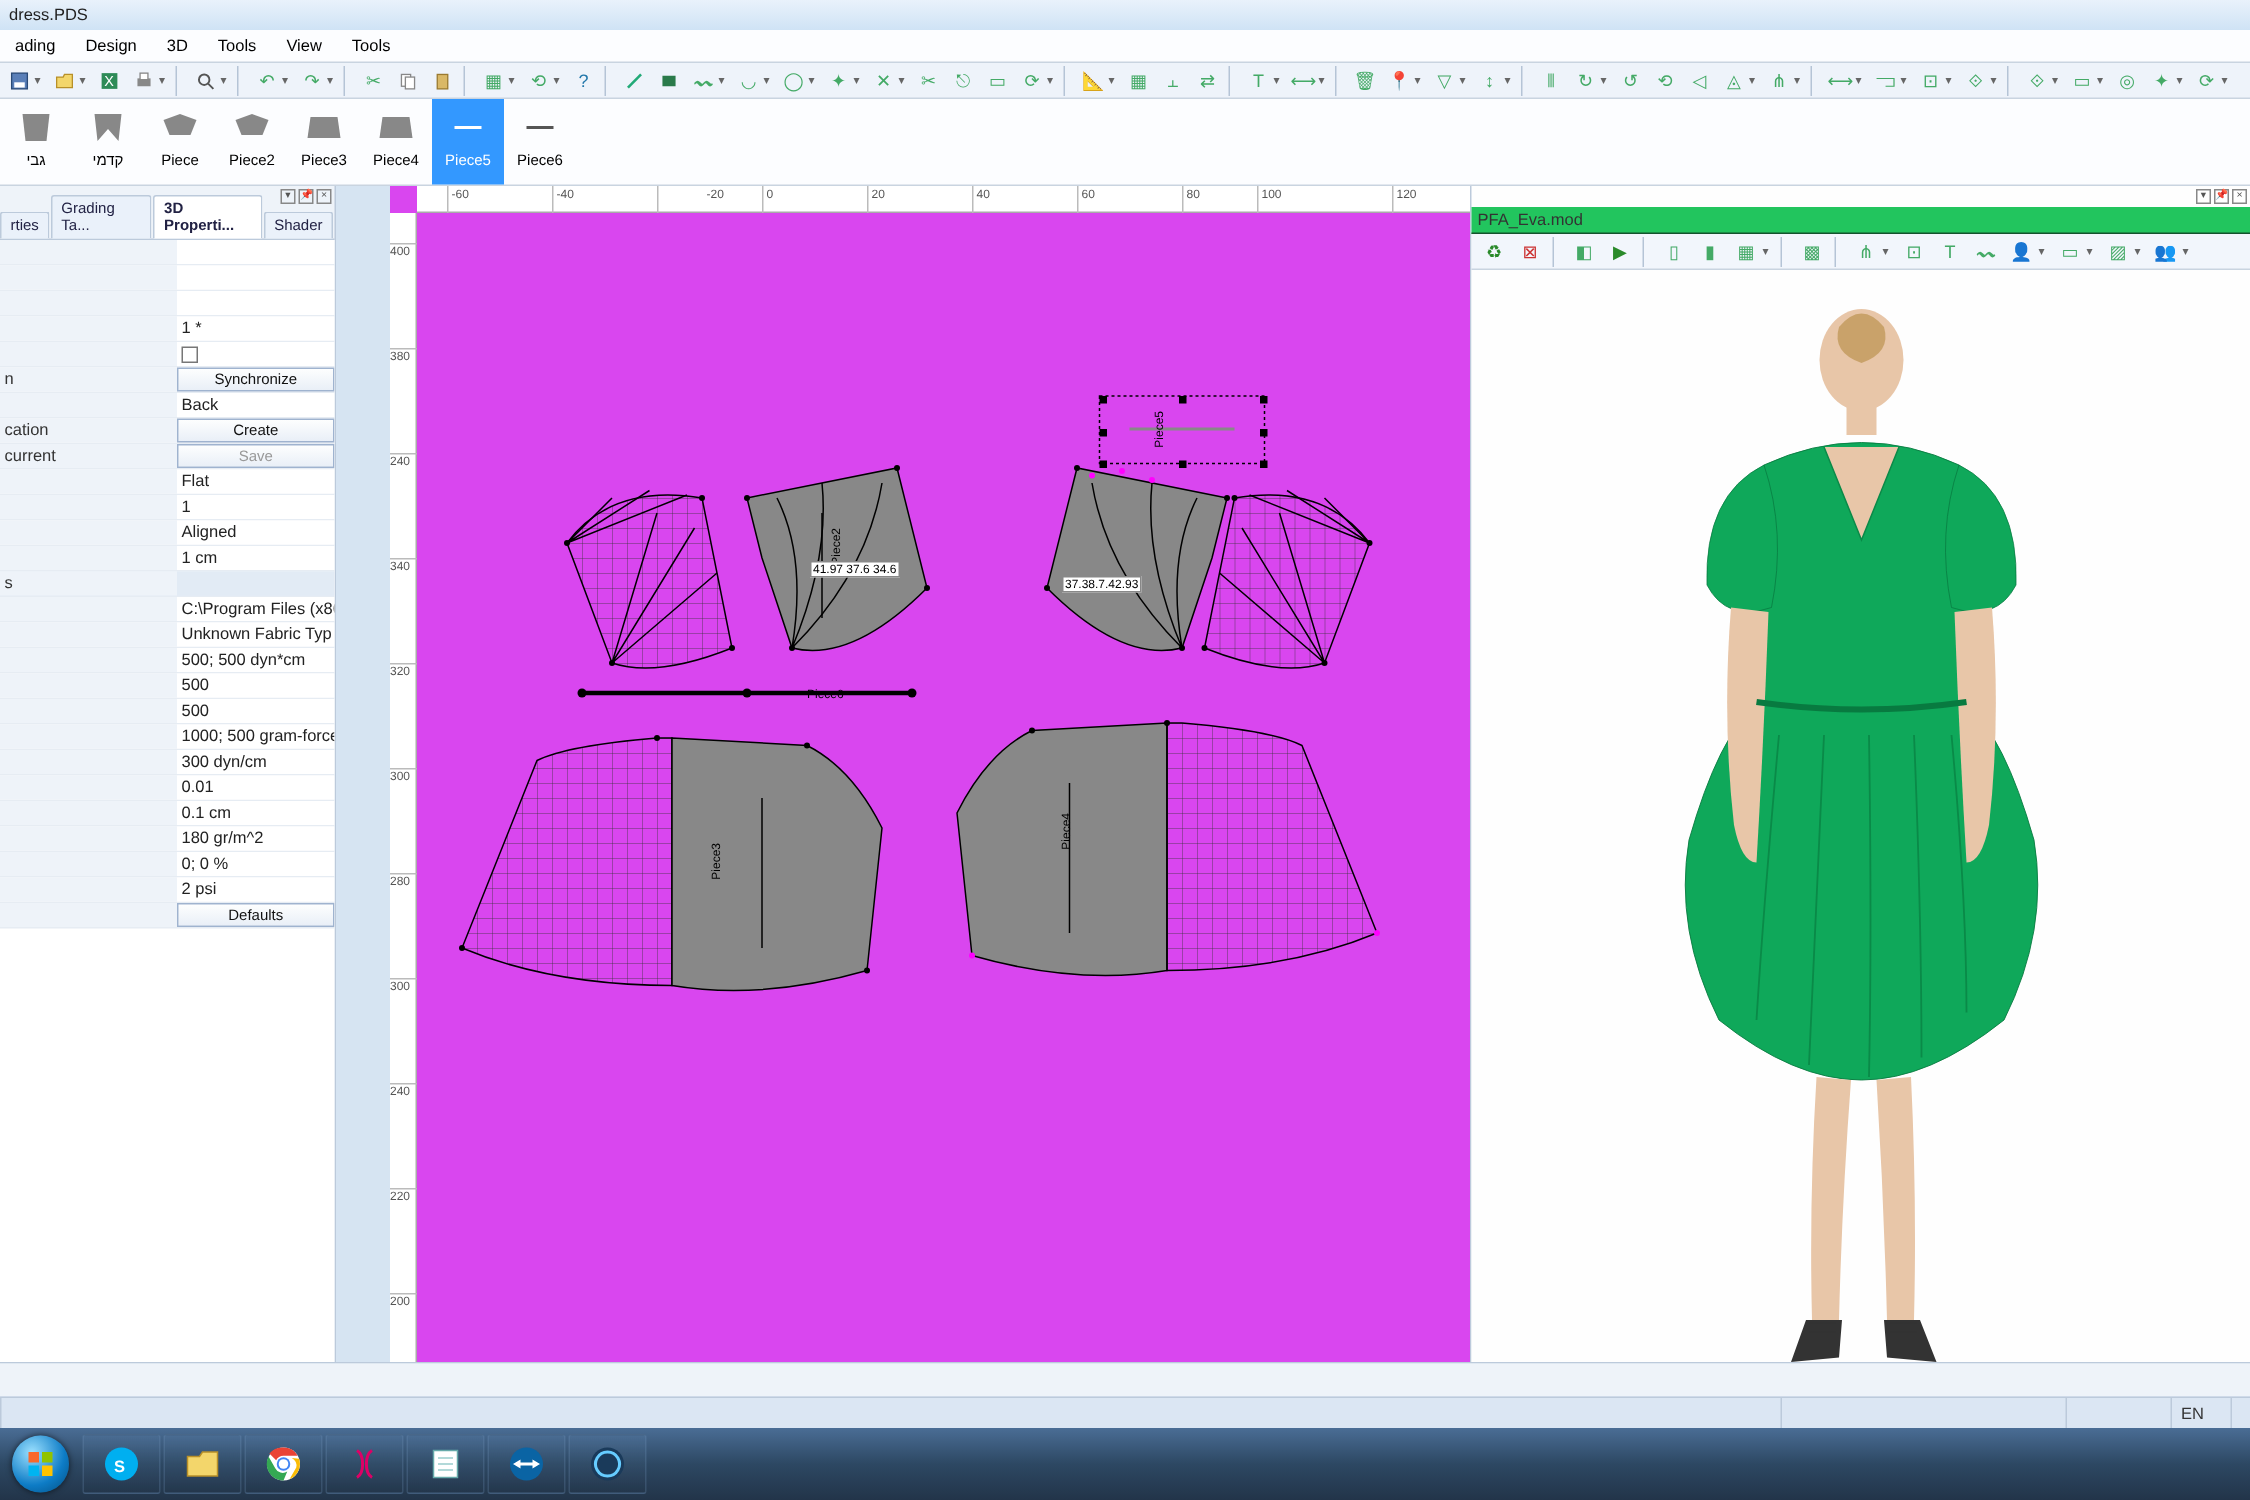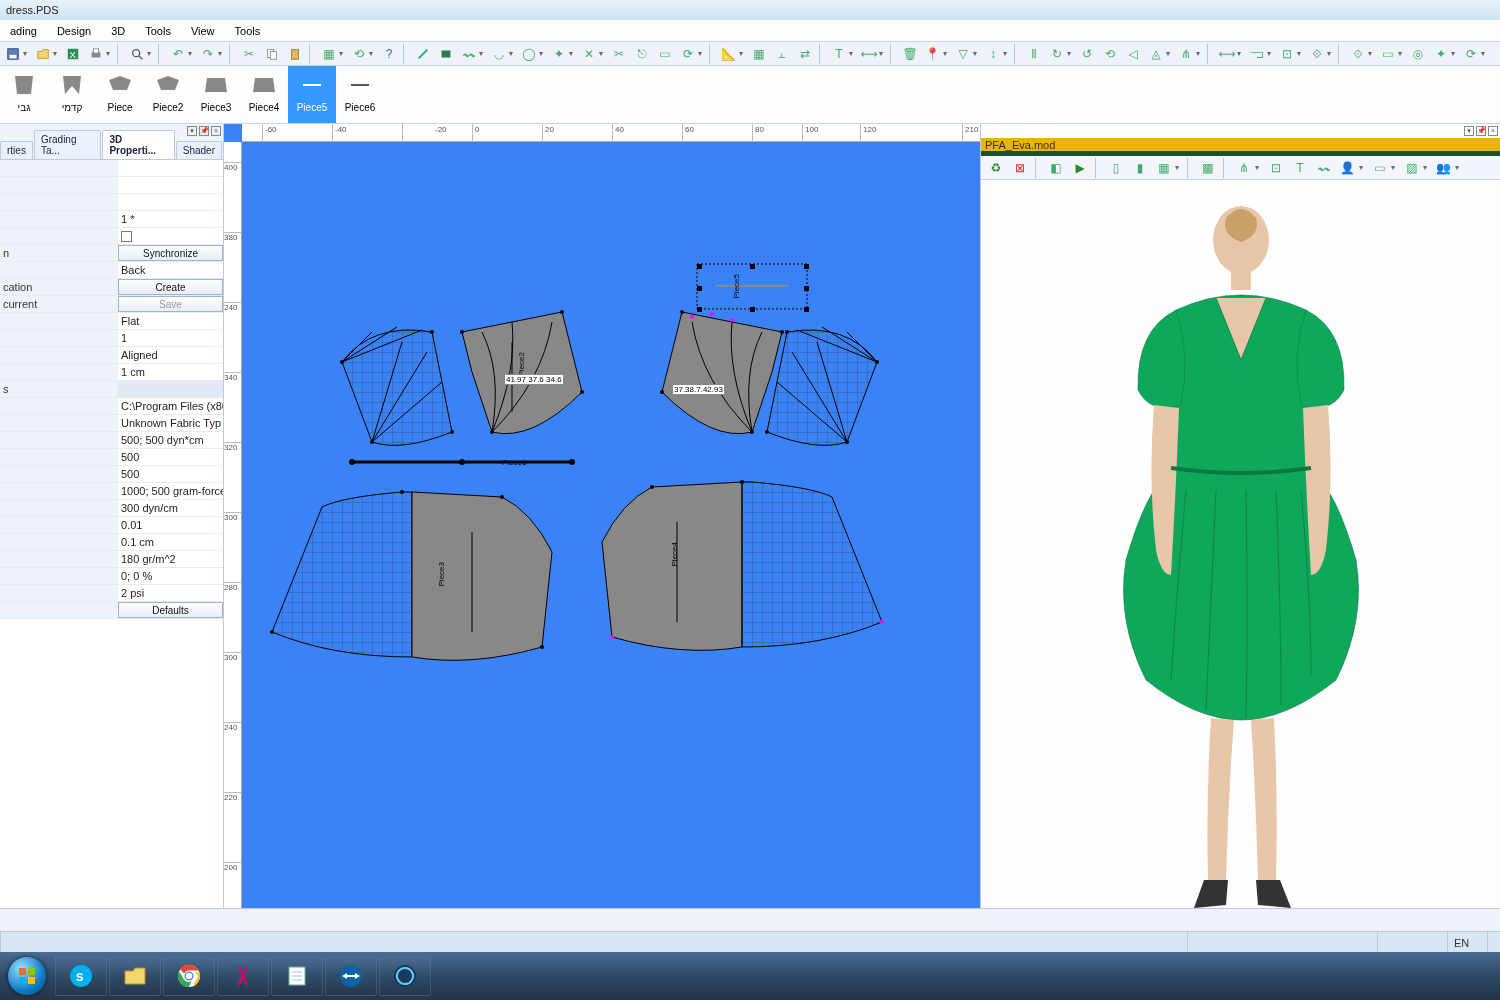--- a/index.html
+++ b/index.html
@@ -35,34 +35,34 @@
 .lp-tab.sel{background:#fff;font-weight:bold;}
 .propgrid{flex:1;overflow:hidden;background:#fff;}
 .prow{display:flex;height:17px;border-bottom:1px solid #e6ecf3;}
 .pl{width:118px;background:#eef3f9;color:#333;padding-left:3px;display:flex;align-items:center;overflow:hidden;white-space:nowrap;}
 .pv{flex:1;background:#fff;color:#222;padding-left:3px;display:flex;align-items:center;overflow:hidden;white-space:nowrap;}
 .pbtn{flex:1;border:1px solid #9fb3cf;background:linear-gradient(#fdfefe,#e9eff7);text-align:center;display:flex;align-items:center;justify-content:center;font-size:10px;color:#111;}
 .pbtn.gray{color:#999;}
 .chk{width:11px;height:11px;border:1px solid #777;background:#fff;}
 
 
-.canvas-wrap{flex:1;background:#3b82f6;position:relative;overflow:hidden;}
+.canvas-wrap{flex:1;background:#d946ef;position:relative;overflow:hidden;margin-left:36px;}
 .hruler{position:absolute;left:18px;right:0;top:0;height:18px;background:#fff;border-bottom:1px solid #aaa;}
 .hruler .tick{position:absolute;top:0;height:18px;border-left:1px solid #bbb;font-size:8px;color:#555;padding-left:2px;padding-top:1px;}
 .vruler{position:absolute;left:0;top:18px;bottom:0;width:18px;background:#fff;border-right:1px solid #aaa;}
 .vruler .tick{position:absolute;left:0;width:18px;border-top:1px solid #bbb;font-size:8px;color:#555;padding-right:2px;}
 .canvas{position:absolute;left:18px;top:18px;right:0;bottom:0;}
 .piece-lbl{position:absolute;font-size:8px;color:#000;writing-mode:vertical-rl;transform:rotate(180deg);}
 .dim-box{position:absolute;background:#fff;border:1px solid #888;font-size:8px;padding:0 1px;color:#000;}
 .sel-handle{position:absolute;width:5px;height:5px;background:#000;}
 
 
 .threed{width:520px;background:#fefefe;border-left:1px solid #bccadb;display:flex;flex-direction:column;}
 .td-head{height:14px;display:flex;justify-content:flex-end;align-items:center;padding-right:2px;gap:2px;}
-.td-title{height:18px;background:#eab308;border-bottom:5px solid #14532d;display:flex;align-items:center;padding-left:4px;color:#333;}
+.td-title{height:18px;background:#22c55e;border-bottom:1px solid #14532d;display:flex;align-items:center;padding-left:4px;color:#333;}
 .td-tools{height:24px;background:#f2f6fc;border-bottom:1px solid #c9d4e0;display:flex;align-items:center;gap:2px;padding-left:4px;}
 .td-view{flex:1;background:#fefefe;display:flex;align-items:flex-start;justify-content:center;position:relative;}
 
 
 .statusbar{position:absolute;left:0;right:0;bottom:0;height:48px;background:#e7eef7;border-top:1px solid #bccadb;}
 .sb-row{height:22px;background:#dbe6f3;border-top:1px solid #bccadb;display:flex;align-items:center;}
 .sb-cell{border-left:1px solid #bccadb;height:100%;display:flex;align-items:center;padding:0 6px;color:#333;}
 
 
 .taskbar{position:absolute;left:0;right:0;bottom:0;height:48px;background:linear-gradient(#4a6d95,#2d4863,#223449);display:flex;align-items:center;padding-left:0;}
@@ -422,21 +422,21 @@
     <div class="hruler" id="hruler">
         <div class="tick" style="left: 20px;">-60</div>
         <div class="tick" style="left: 90px;">-40</div>
         <div class="tick" style="left: 160px; padding-left: 32px;">-20</div>
         <div class="tick" style="left: 230px;">0</div>
         <div class="tick" style="left: 300px;">20</div>
         <div class="tick" style="left: 370px;">40</div>
         <div class="tick" style="left: 440px;">60</div>
         <div class="tick" style="left: 510px;">80</div>
         <div class="tick" style="left: 560px;">100</div>
-        <div class="tick" style="left: 618px;">120</div>
+        <div class="tick" style="left: 650px;">120</div>
         <div class="tick" style="left: 720px;">210</div>
       </div>
     <div class="vruler" id="vruler">
         <div class="tick" style="top: 20px;">400</div>
         <div class="tick" style="top: 90px;">380</div>
         <div class="tick" style="top: 160px;">240</div>
         <div class="tick" style="top: 230px;">340</div>
         <div class="tick" style="top: 300px;">320</div>
         <div class="tick" style="top: 370px;">300</div>
         <div class="tick" style="top: 440px;">280</div>

